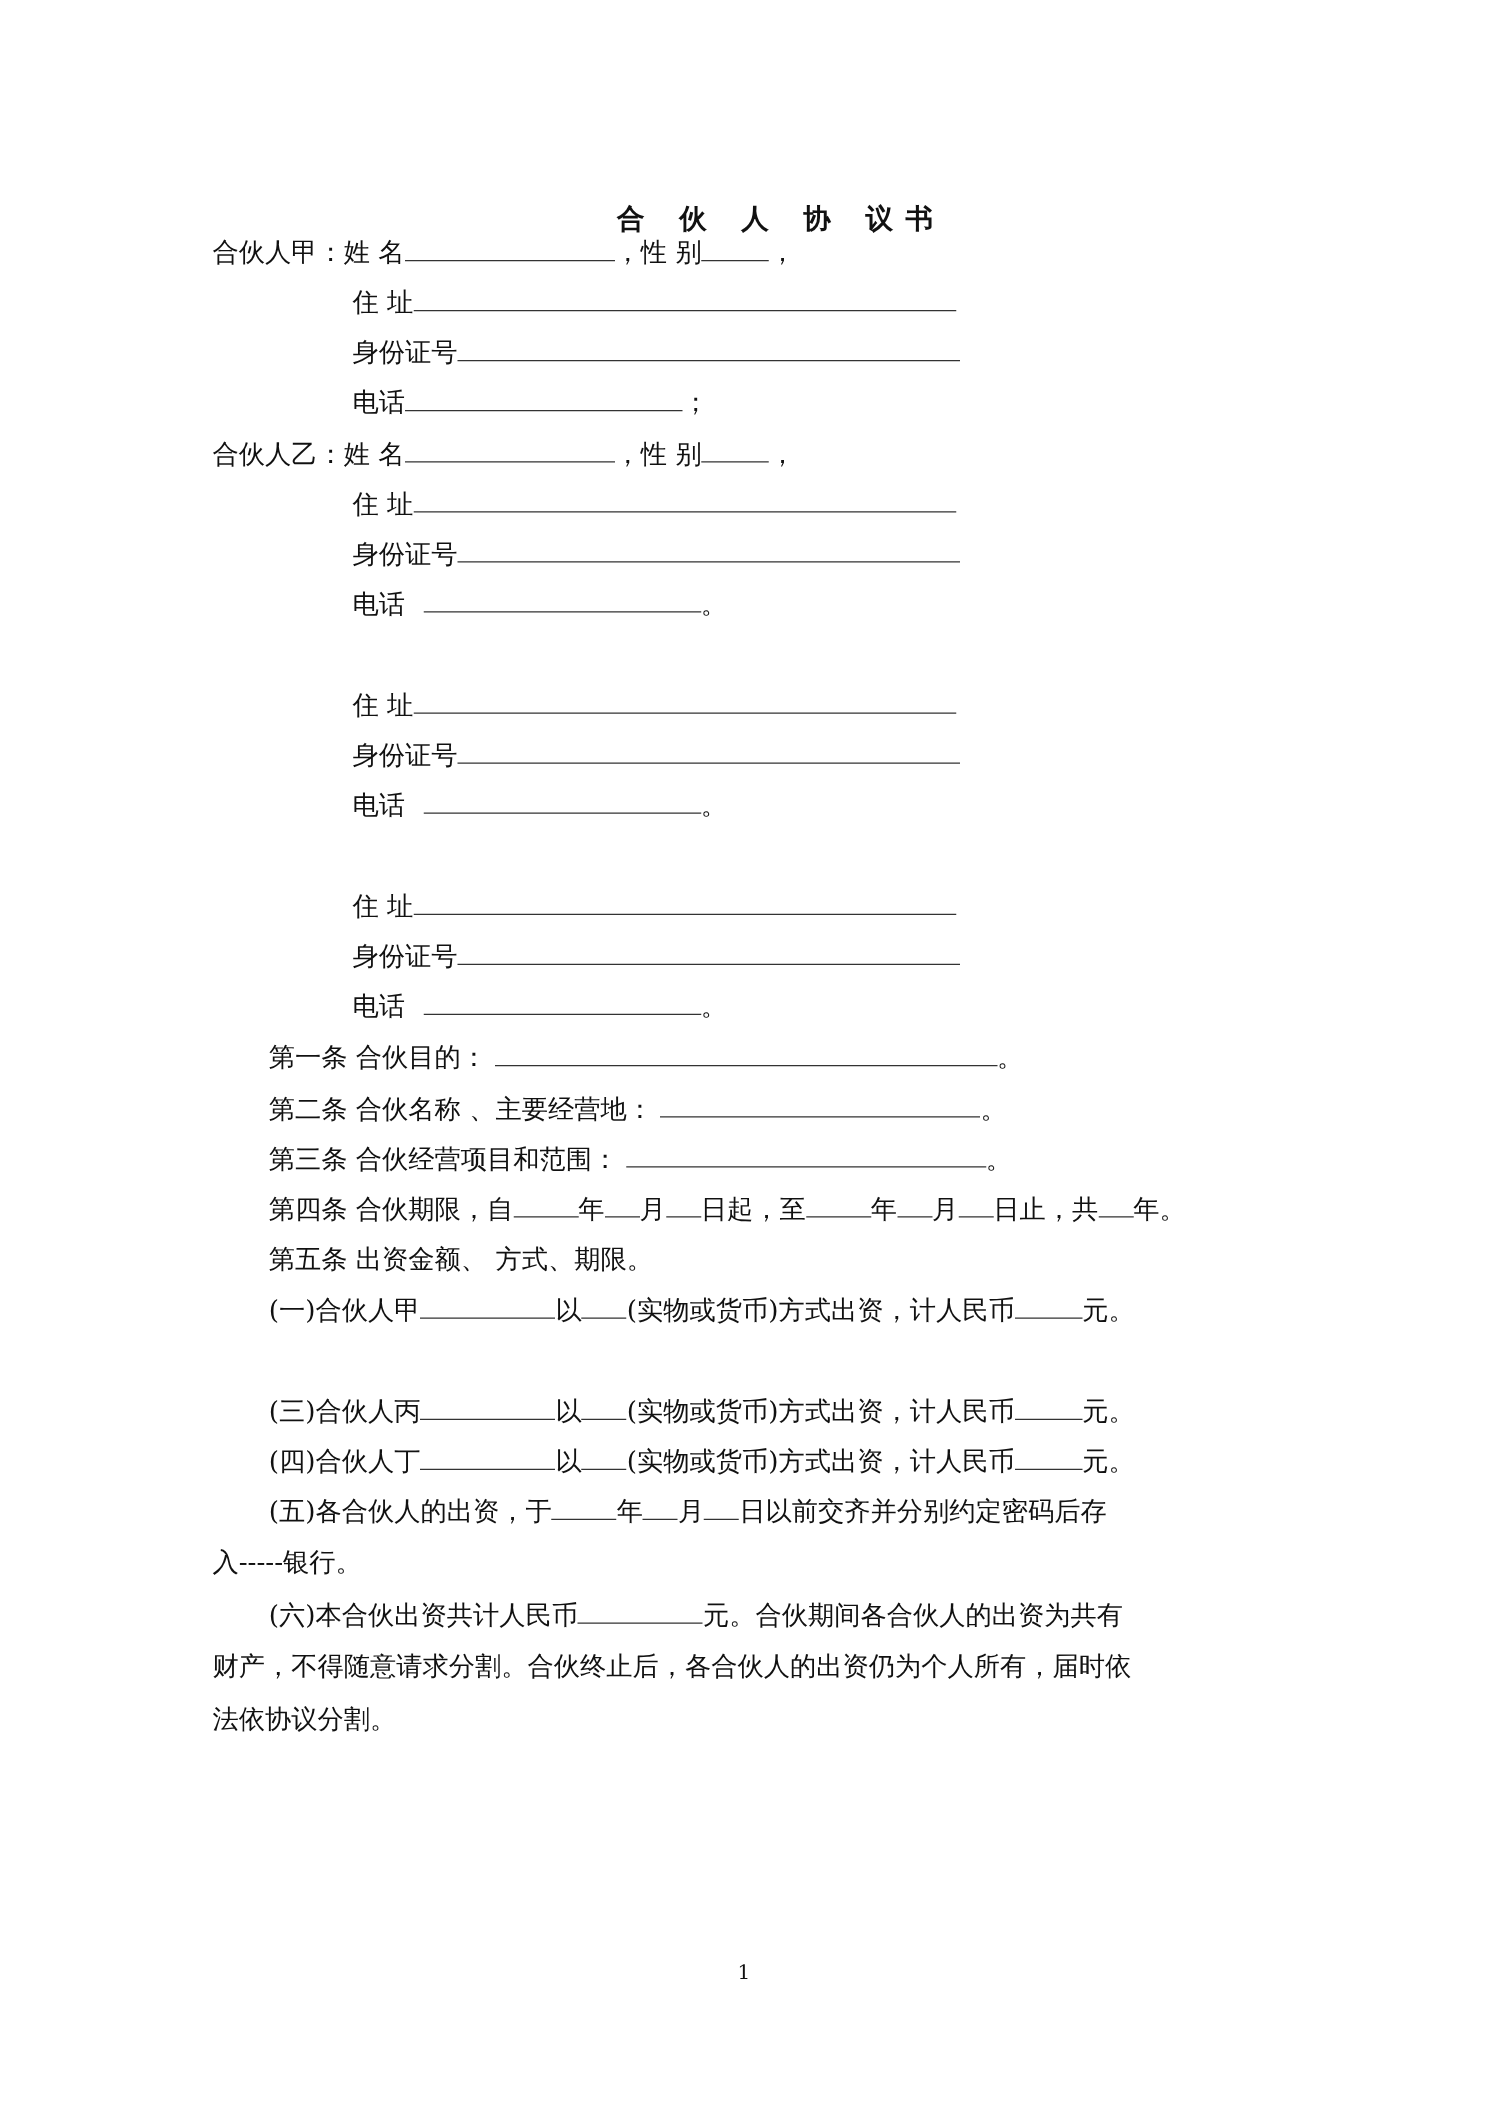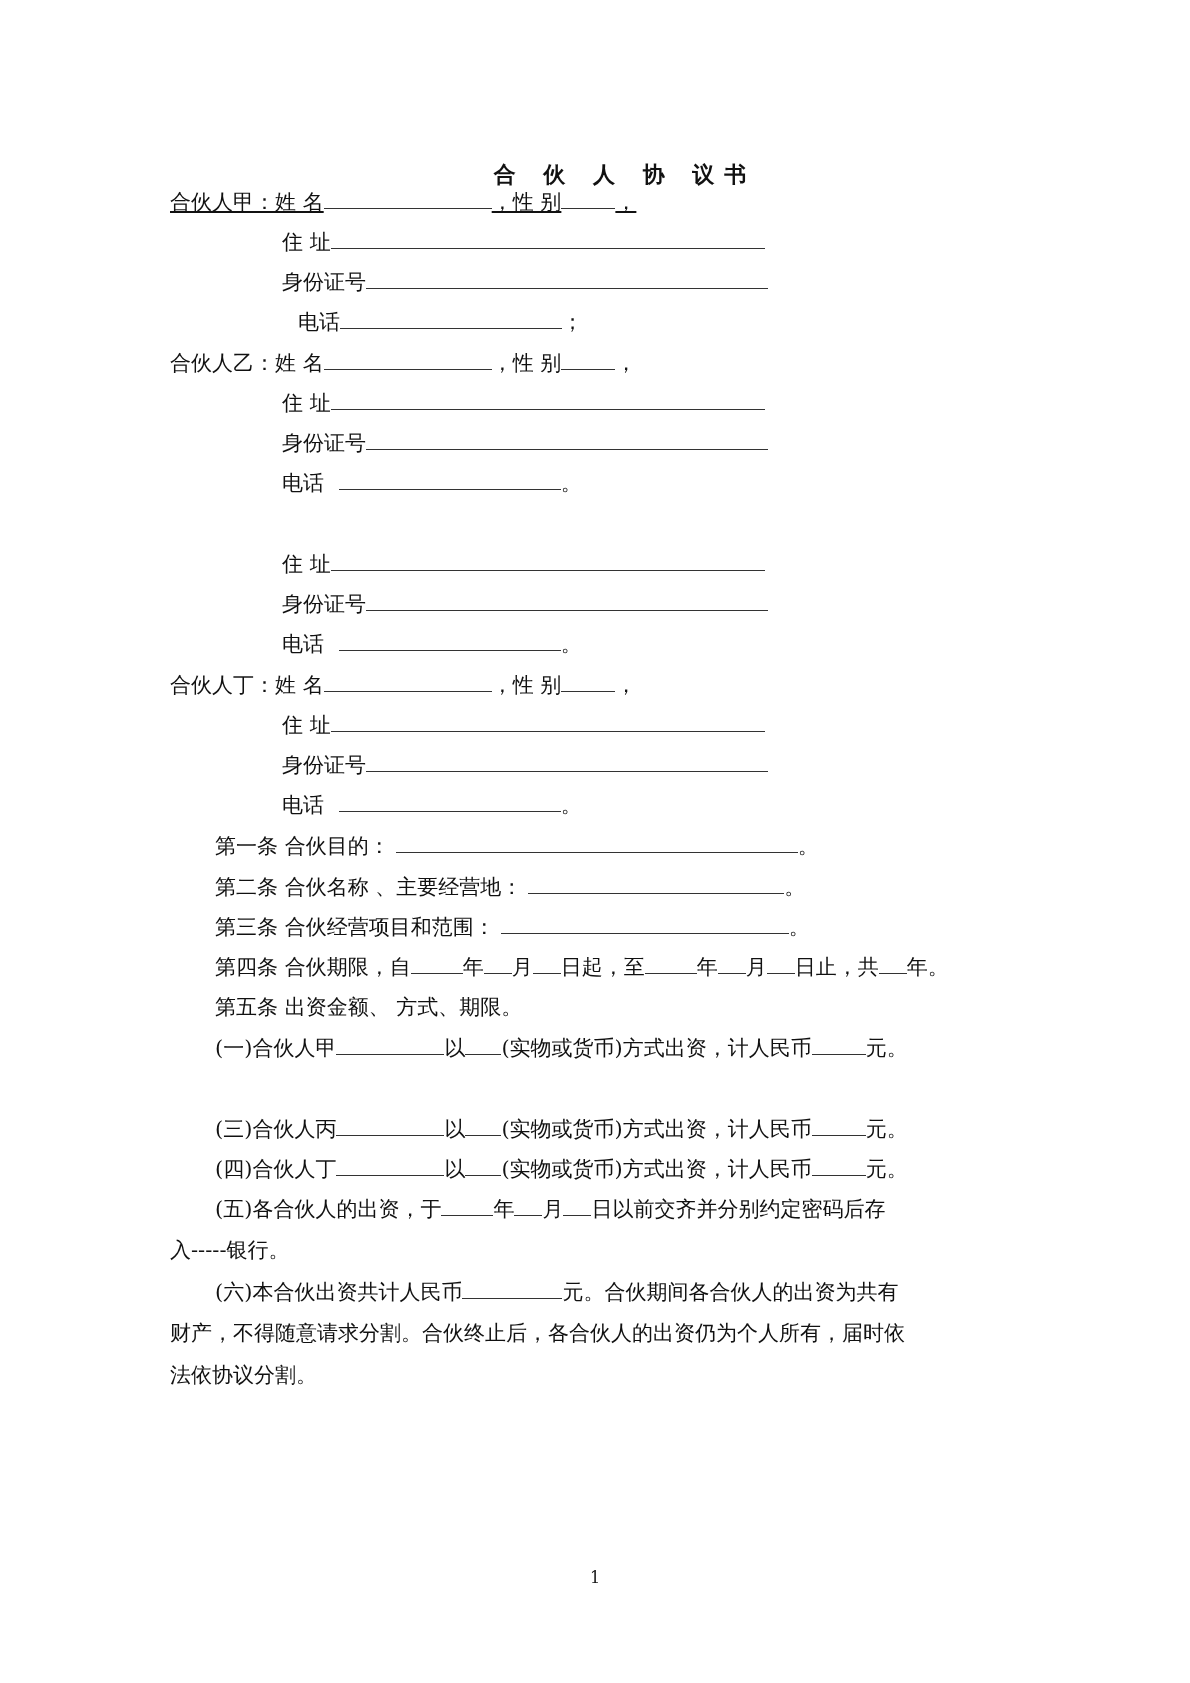--- a/index.html
+++ b/index.html
@@ -9,41 +9,38 @@
   .title { position:absolute; top:160px; left:0; width:100%; text-align:center; font-size:22px; font-weight:bold; letter-spacing:10px; padding-left:60px; box-sizing:border-box; }
   .blank { display:inline-block; border-bottom:1px solid #333; height:20px; vertical-align:baseline; }
   .pagenum { position:absolute; top:1568px; left:0; width:100%; text-align:center; font-size:16px; }
 </style>
 </head>
 <body>
 
 <div class="page">
   <div class="title">合 伙 人 协 议书</div>
 
-  <div class="line" style="top:188px;left:170px;text-decoration:underline;">
+  <div class="line" style="top:188px;left:170px;">
     <span>合伙人甲：</span><span>姓  名</span><span class="blank" style="width:168px"></span><span>，性  别</span><span class="blank" style="width:54px"></span><span>，</span>
   </div>
   <div class="line" style="top:228px;left:282px;"><span>住  址</span><span class="blank" style="width:434px"></span></div>
   <div class="line" style="top:268px;left:282px;"><span>身份证号</span><span class="blank" style="width:402px"></span></div>
-  <div class="line" style="top:308px;left:282px;margin-left:16px;"><span>电话</span><span class="blank" style="width:222px"></span><span>；</span></div>
+  <div class="line" style="top:308px;left:282px;"><span>电话</span><span class="blank" style="width:222px"></span><span>；</span></div>
 
   <div class="line" style="top:349px;left:170px;">
     <span>合伙人乙：</span><span>姓  名</span><span class="blank" style="width:168px"></span><span>，性  别</span><span class="blank" style="width:54px"></span><span>，</span>
   </div>
   <div class="line" style="top:389px;left:282px;"><span>住  址</span><span class="blank" style="width:434px"></span></div>
   <div class="line" style="top:429px;left:282px;"><span>身份证号</span><span class="blank" style="width:402px"></span></div>
   <div class="line" style="top:469px;left:282px;"><span>电话 </span><span class="blank" style="width:222px;margin-left:8px"></span><span>。</span></div>
 
   <div class="line" style="top:550px;left:282px;"><span>住  址</span><span class="blank" style="width:434px"></span></div>
   <div class="line" style="top:590px;left:282px;"><span>身份证号</span><span class="blank" style="width:402px"></span></div>
   <div class="line" style="top:630px;left:282px;"><span>电话 </span><span class="blank" style="width:222px;margin-left:8px"></span><span>。</span></div>
 
-  <div class="line" style="top:671px;left:170px;">
-    <span>合伙人丁：</span><span>姓  名</span><span class="blank" style="width:168px"></span><span>，性  别</span><span class="blank" style="width:54px"></span><span>，</span>
-  </div>
   <div class="line" style="top:711px;left:282px;"><span>住  址</span><span class="blank" style="width:434px"></span></div>
   <div class="line" style="top:751px;left:282px;"><span>身份证号</span><span class="blank" style="width:402px"></span></div>
   <div class="line" style="top:791px;left:282px;"><span>电话 </span><span class="blank" style="width:222px;margin-left:8px"></span><span>。</span></div>
 
   <div class="line" style="top:832px;left:215px;"><span>第一条  合伙目的：</span><span class="blank" style="width:402px;margin-left:6px"></span><span>。</span></div>
   <div class="line" style="top:873px;left:215px;"><span>第二条  合伙名称 、主要经营地：</span><span class="blank" style="width:256px;margin-left:6px"></span><span>。</span></div>
   <div class="line" style="top:913px;left:215px;"><span>第三条  合伙经营项目和范围：</span><span class="blank" style="width:288px;margin-left:6px"></span><span>。</span></div>
   <div class="line" style="top:953px;left:215px;">
     <span>第四条  合伙期限，自</span><span class="blank" style="width:52px"></span><span>年</span><span class="blank" style="width:28px"></span><span>月</span><span class="blank" style="width:28px"></span><span>日起，至</span><span class="blank" style="width:52px"></span><span>年</span><span class="blank" style="width:28px"></span><span>月</span><span class="blank" style="width:28px"></span><span>日止，共</span><span class="blank" style="width:28px"></span><span>年。</span>
   </div>

